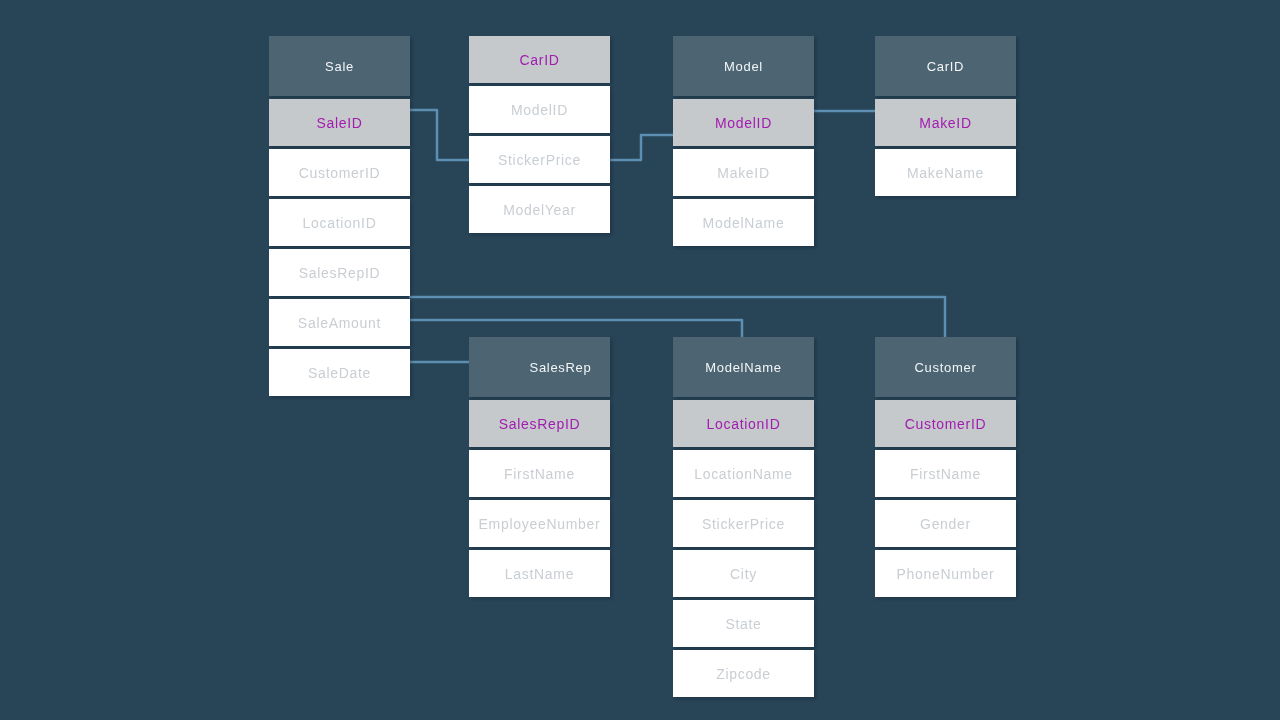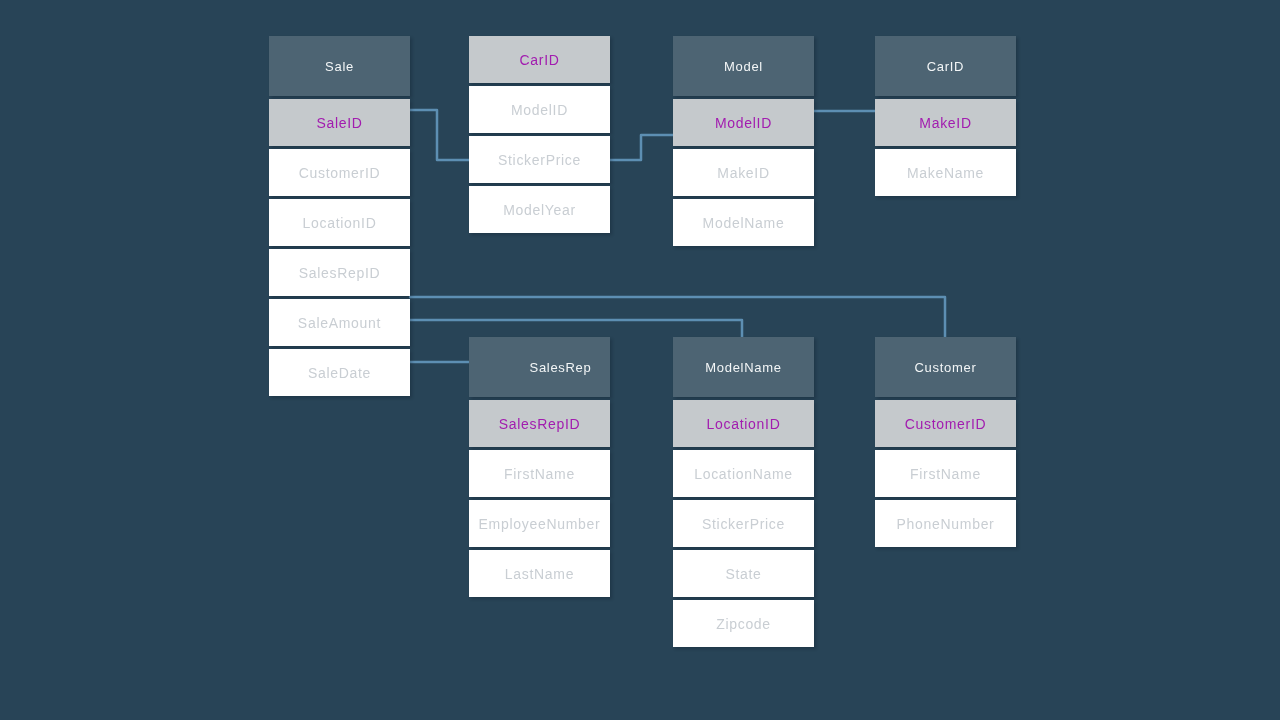--- a/index.html
+++ b/index.html
@@ -101,22 +101,24 @@
       <div class="tbl-row pk" style="background: rgb(197, 201, 204);">SalesRepID</div>
       <div class="tbl-row">FirstName</div>
       <div class="tbl-row">EmployeeNumber</div>
       <div class="tbl-row">LastName</div>
     </div>
     <div class="db-table" style="left: 673px; top: 337px;">
       <div class="tbl-header" style="background: rgb(77, 100, 115);">ModelName</div>
       <div class="tbl-row pk" style="background: rgb(197, 201, 204);">LocationID</div>
       <div class="tbl-row">LocationName</div>
       <div class="tbl-row">StickerPrice</div>
+      <div class="tbl-row">City</div>
       <div class="tbl-row">State</div>
       <div class="tbl-row">Zipcode</div>
     </div>
     <div class="db-table" style="left: 875px; top: 337px; border-radius: 8px;">
       <div class="tbl-header" style="background: rgb(77, 100, 115);">Customer</div>
       <div class="tbl-row pk" style="background: rgb(197, 201, 204);">CustomerID</div>
       <div class="tbl-row">FirstName</div>
+      <div class="tbl-row">Gender</div>
       <div class="tbl-row">PhoneNumber</div>
     </div>
   </div>
 
 </body></html>

